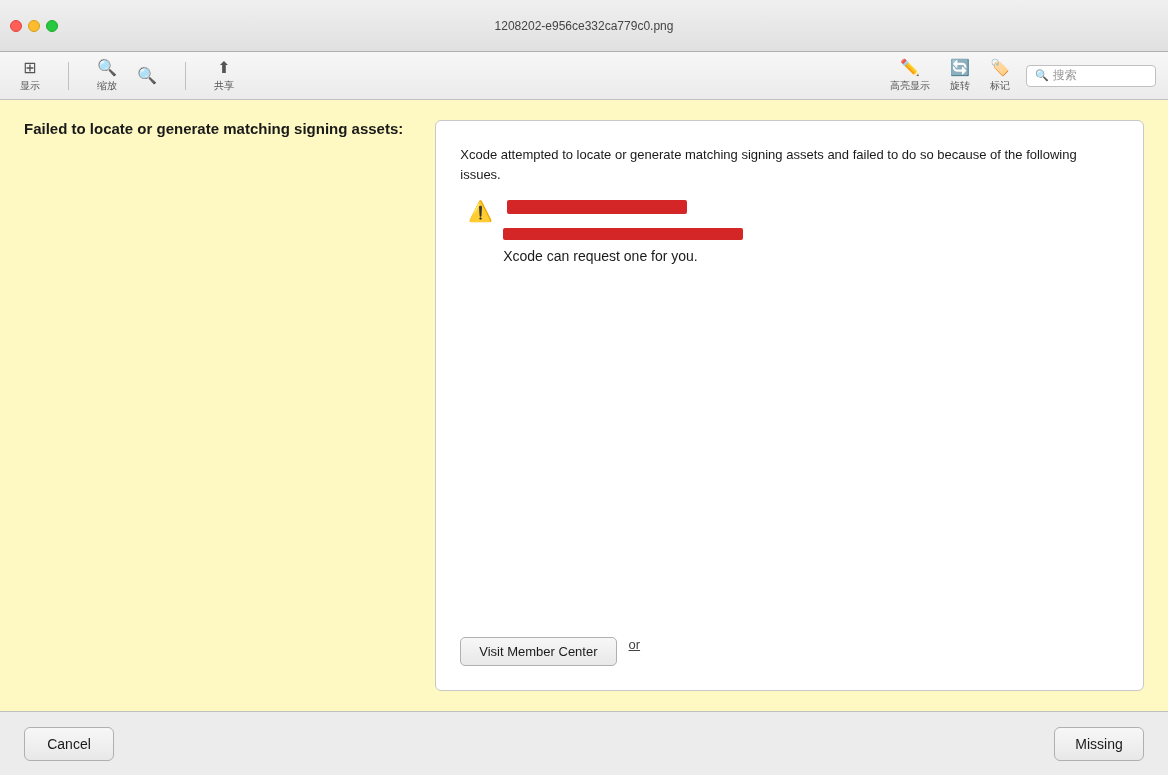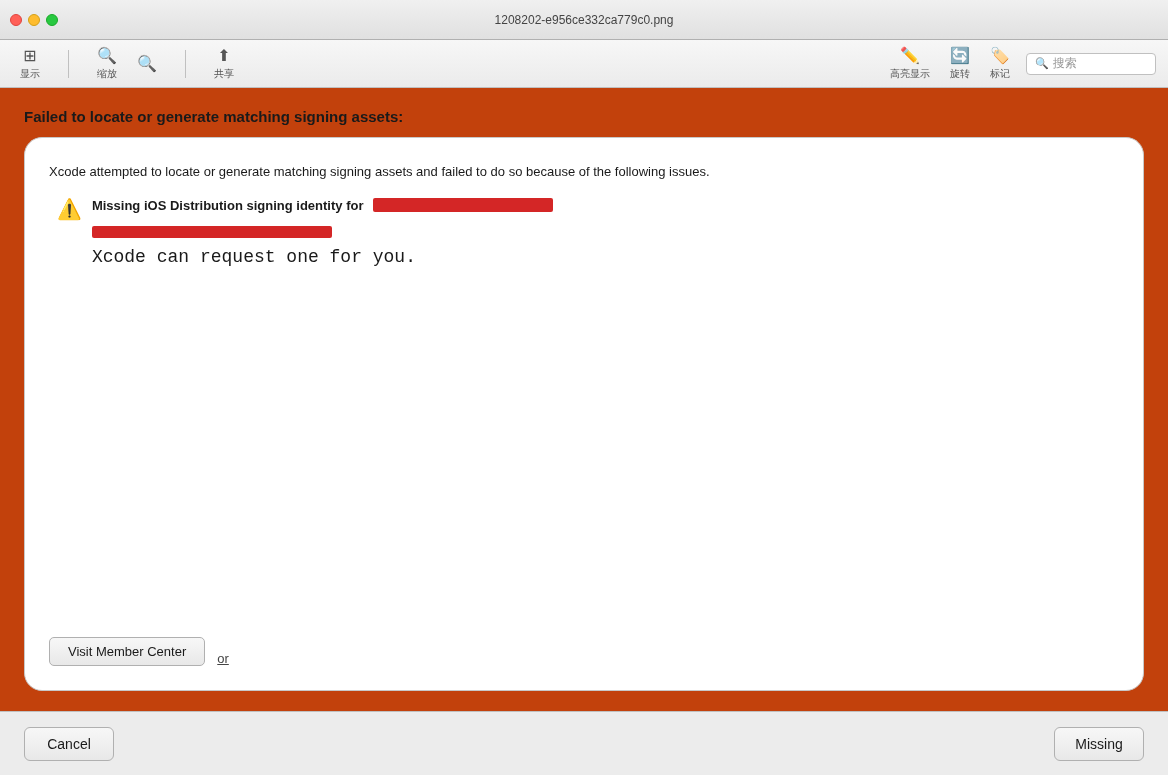--- a/index.html
+++ b/index.html
@@ -11,21 +11,21 @@
       height: 775px;
       overflow: hidden;
       display: flex;
       flex-direction: column;
     }
 
     
     .titlebar {
       background: linear-gradient(to bottom, #f0f0f0, #e0e0e0);
       border-bottom: 1px solid #b0b0b0;
-      height: 40px;
+      height: 52px;
       display: flex;
       align-items: center;
       padding: 0 10px;
       position: relative;
       flex-shrink: 0;
     }
 
     .titlebar-buttons {
       display: flex;
       gap: 6px;
@@ -113,38 +113,38 @@
       width: 130px;
       height: 22px;
       display: flex;
       align-items: center;
       gap: 4px;
     }
 
     
     .main {
       flex: 1;
-      background: #c2410c;
-      display: flex;
-      flex-direction: column;
+      background: #fef9c3;
+      display: flex;
+      flex-direction: row;
       padding: 20px 24px;
-      gap: 12px;
+      gap: 32px;
     }
 
     .dialog-title {
       font-size: 15px;
       font-weight: bold;
       color: #1a1a1a;
     }
 
     
     .panel {
       background: #fff;
       border: 1px solid #c8c8c8;
-      border-radius: 18px;
+      border-radius: 6px;
       padding: 24px;
       flex: 1;
       display: flex;
       flex-direction: column;
       gap: 16px;
     }
 
     .panel-description {
       font-size: 13px;
       color: #1a1a1a;
@@ -176,29 +176,28 @@
       font-size: 13px;
       font-weight: bold;
       color: #1a1a1a;
       display: flex;
       align-items: center;
       gap: 6px;
       flex-wrap: wrap;
     }
 
     .issue-hint {
-      font-size: 18px;
-      color: #1a1a1a;
-      font-family: Liberation Mono, monospace;
+      font-size: 14px;
+      color: #1a1a1a;
     }
 
     
     .panel-actions {
       display: flex;
-      align-items: flex-end;
+      align-items: flex-start;
       gap: 12px;
       margin-top: auto;
       padding-top: 8px;
     }
 
     .panel-action-btn {
       background: linear-gradient(to bottom, #f7f7f7, #e8e8e8);
       border: 1px solid #b0b0b0;
       border-radius: 5px;
       padding: 6px 18px;
@@ -330,21 +329,20 @@
 <div class="main">
   <div class="dialog-title">Failed to locate or generate matching signing assets:</div>
 
   <div class="panel">
     <p class="panel-description">Xcode attempted to locate or generate matching signing assets and failed to do so because of the following issues.</p>
 
     <div class="issue-row">
       <span class="warning-icon">⚠️</span>
       <div class="issue-content">
         <div class="issue-title">
-          <strong>Missing iOS Distribution signing identity for</strong>
           <span class="redact-inline"></span>
         </div>
         <div style="margin-top:4px;">
           <span class="redact-sub"></span>
         </div>
         <div class="issue-hint">Xcode can request one for you.</div>
       </div>
     </div>
 
     <div style="flex:1;"></div>

